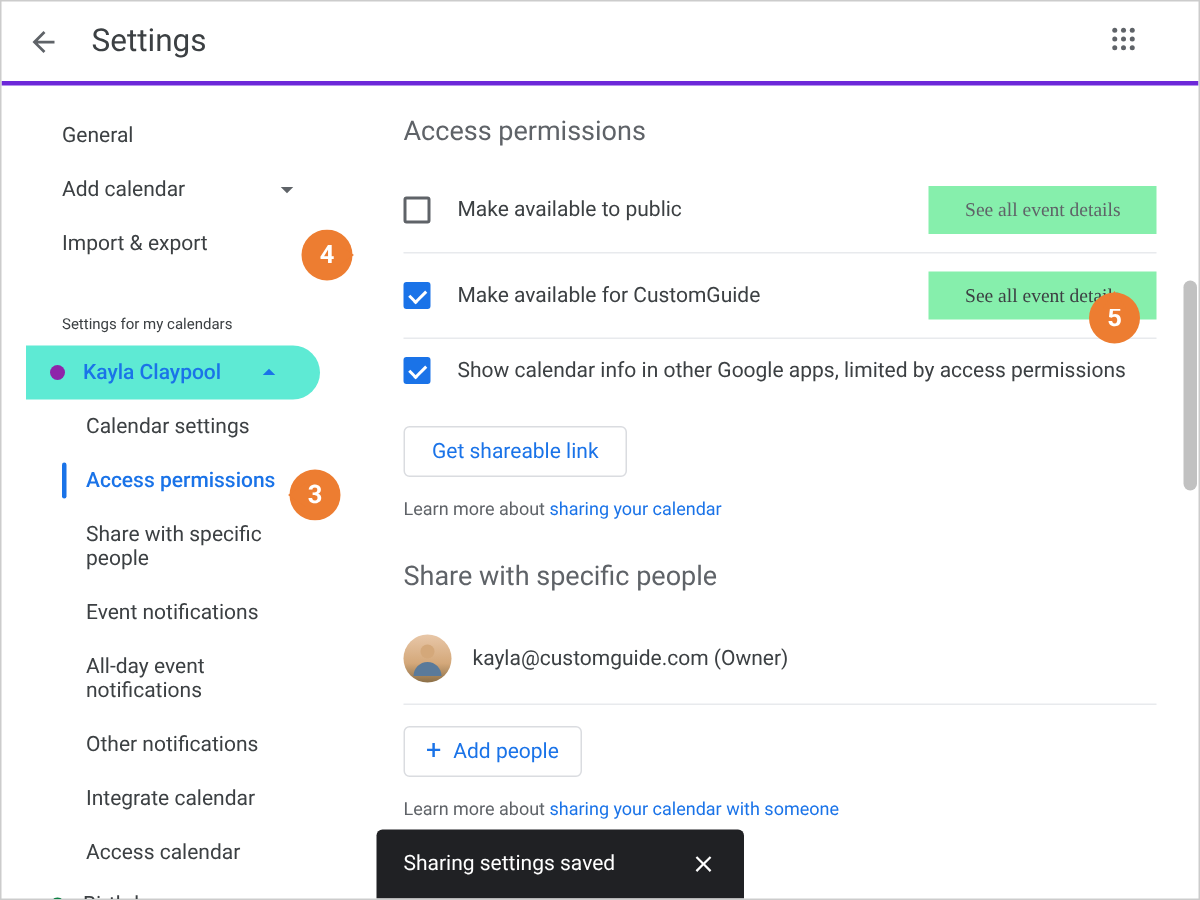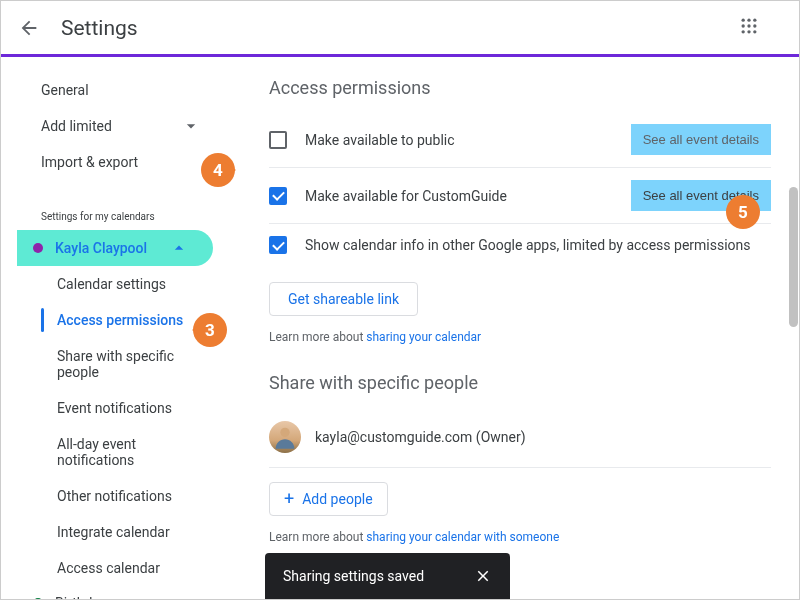--- a/index.html
+++ b/index.html
@@ -24,34 +24,34 @@
     .sub-item.active::before { content: ''; position: absolute; left: 24px; top: 6px; bottom: 6px; width: 3px; background: #1a73e8; border-radius: 2px; }
     .birthdays-row { display: flex; align-items: center; gap: 12px; padding: 9px 24px 9px 16px; cursor: pointer; }
     .main { flex: 1; padding: 20px 28px 0 28px; overflow-y: auto; position: relative; }
     .section-title { font-size: 18px; color: #5f6368; font-weight: 400; margin-bottom: 14px; }
     .perm-row { display: flex; align-items: center; padding: 12px 0; border-bottom: 1px solid #e8eaed; gap: 18px; position: relative; }
     .perm-row.last { border-bottom: none; }
     .checkbox { width: 18px; height: 18px; border: 2px solid #5f6368; border-radius: 2px; display: flex; align-items: center; justify-content: center; flex-shrink: 0; cursor: pointer; }
     .checkbox.checked { background: #1a73e8; border-color: #1a73e8; }
     .checkbox.checked::after { content: ''; width: 5px; height: 9px; border: solid white; border-width: 0 2px 2px 0; transform: rotate(45deg); margin-top: -2px; }
     .perm-label { flex: 1; font-size: 14px; color: #3c4043; }
-    .detail-btn { background: #7dd3fc; color: #5f6368; padding: 8px 12px; font-size: 13px; cursor: pointer; border: none; }
+    .detail-btn { background: #86efac; color: #5f6368; padding: 8px 24px; font-size: 13px; cursor: pointer; border: none; font-family: Liberation Serif, serif; }
     .detail-btn.active { color: #3c4043; }
     .link-btn-row { padding: 16px 0 8px 0; }
     .outline-btn { border: 1px solid #dadce0; background: #fff; color: #1a73e8; padding: 8px 18px; border-radius: 4px; font-size: 14px; cursor: pointer; font-family: inherit; }
     .learn-more { font-size: 12px; color: #5f6368; padding: 6px 0 28px 0; }
     .learn-more a { color: #1a73e8; text-decoration: none; cursor: pointer; }
     .share-row { display: flex; align-items: center; gap: 14px; padding: 14px 0; border-bottom: 1px solid #e8eaed; }
     .avatar { width: 32px; height: 32px; border-radius: 50%; background: linear-gradient(180deg, #e8c7a8 0%, #d4a87a 60%, #8b6f47 100%); display:flex; align-items:center; justify-content:center; overflow:hidden; }
     .avatar svg { width: 28px; height: 28px; }
     .email-text { font-size: 14px; color: #3c4043; }
     .add-people-row { padding: 14px 0 8px 0; }
     .add-btn { border: 1px solid #dadce0; background: #fff; color: #1a73e8; padding: 8px 14px; border-radius: 4px; font-size: 14px; cursor: pointer; display: inline-flex; align-items: center; gap: 8px; font-family: inherit; }
     .plus { font-size: 18px; line-height: 14px; }
-    .toast { position: absolute; bottom: 0; left: 264px; background: #202124; color: #fff; padding: 14px 18px; border-radius: 4px 4px 0 0; display: flex; align-items: center; gap: 50px; font-size: 14px; }
+    .toast { position: absolute; bottom: 0; left: 250px; background: #202124; color: #fff; padding: 14px 18px; border-radius: 4px 4px 0 0; display: flex; align-items: center; gap: 50px; font-size: 14px; }
     .toast-close { cursor: pointer; width: 18px; height: 18px; display: flex; align-items: center; justify-content: center; }
     .callout { position: absolute; width: 34px; height: 34px; background: #ed7d31; color: #fff; font-weight: bold; font-size: 17px; display: flex; align-items: center; justify-content: center; border-radius: 50%; z-index: 10; }
     .callout.right-point::after { content: ''; position: absolute; right: -9px; top: 50%; transform: translateY(-50%); border: 8px solid transparent; border-left: 12px solid #ed7d31; }
     .callout.left-point::after { content: ''; position: absolute; left: -9px; top: 50%; transform: translateY(-50%); border: 8px solid transparent; border-right: 12px solid #ed7d31; }
     .callout.up-point::after { content: ''; position: absolute; top: -9px; left: 50%; transform: translateX(-50%); border: 8px solid transparent; border-bottom: 12px solid #ed7d31; }
     .scrollbar-track { position: absolute; right: 0; top: 56px; width: 12px; height: 280px; background: transparent; }
     .scrollbar-thumb { position: absolute; right: 1px; top: 130px; width: 9px; height: 140px; background: #c1c1c1; border-radius: 5px; }
     .chevron { width: 20px; height: 20px; }
   </style>
 </head>
@@ -79,21 +79,21 @@
           <circle cx="19" cy="19" r="2"></circle>
         </g>
       </svg>
   </div>
 </div>
 
 <div class="content">
   <div class="sidebar">
     <div class="sidebar-item">General</div>
     <div class="sidebar-item expandable">
-      <span>Add limited</span>
+      <span>Add calendar</span>
       <svg class="chevron" viewBox="0 0 24 24">
           <path fill="#5f6368" d="M7 10l5 5 5-5z"></path>
         </svg>
     </div>
     <div class="sidebar-item">Import &amp; export</div>
     <div class="sidebar-section-divider"></div>
     <div class="sidebar-heading">Settings for my calendars</div>
     <div class="calendar-row">
       <div class="cal-left">
         <div class="cal-dot" style="background:#8e24aa"></div>

